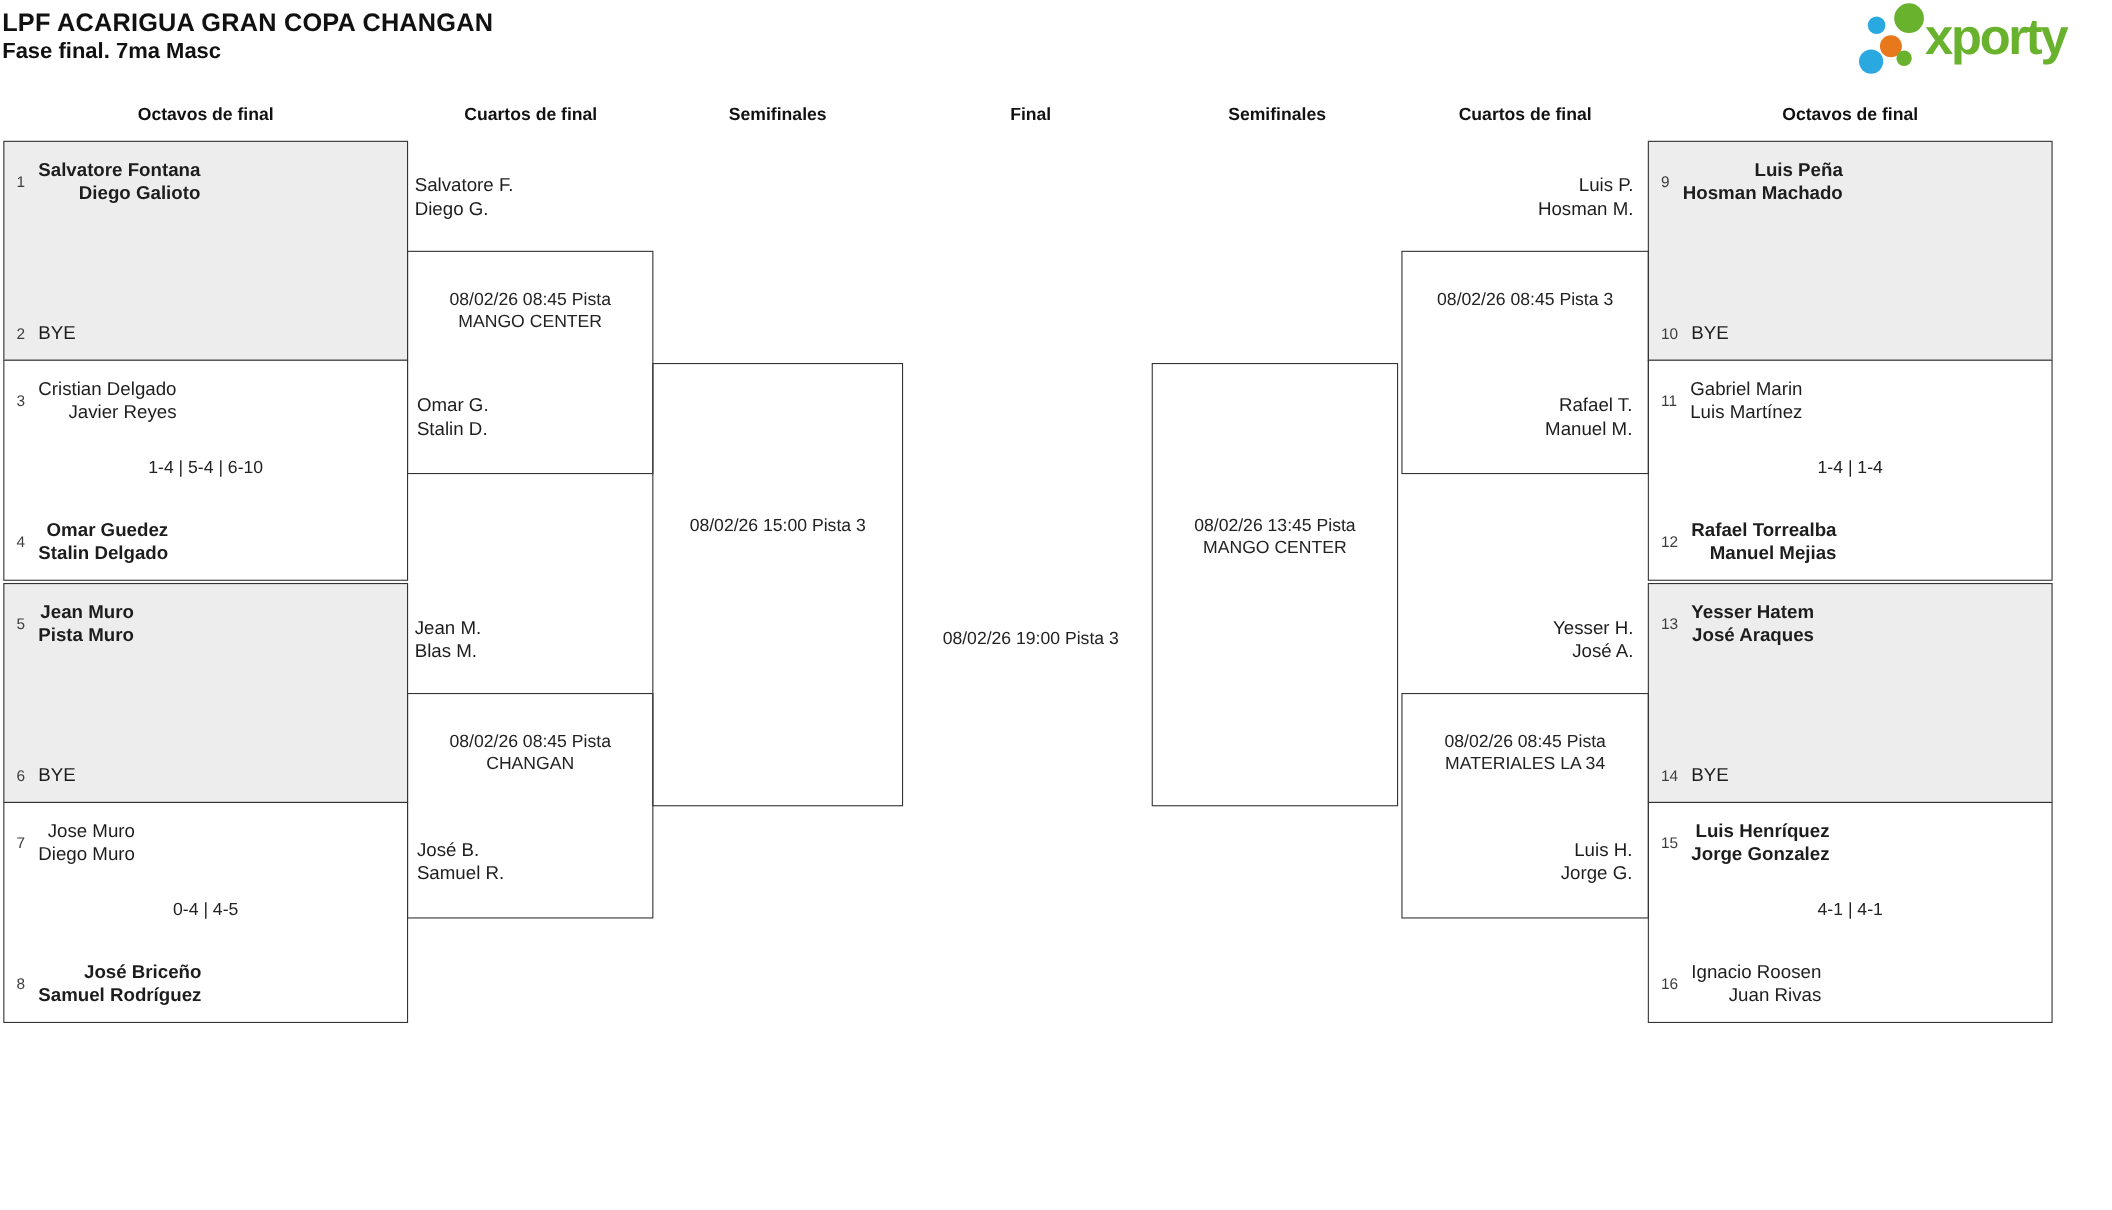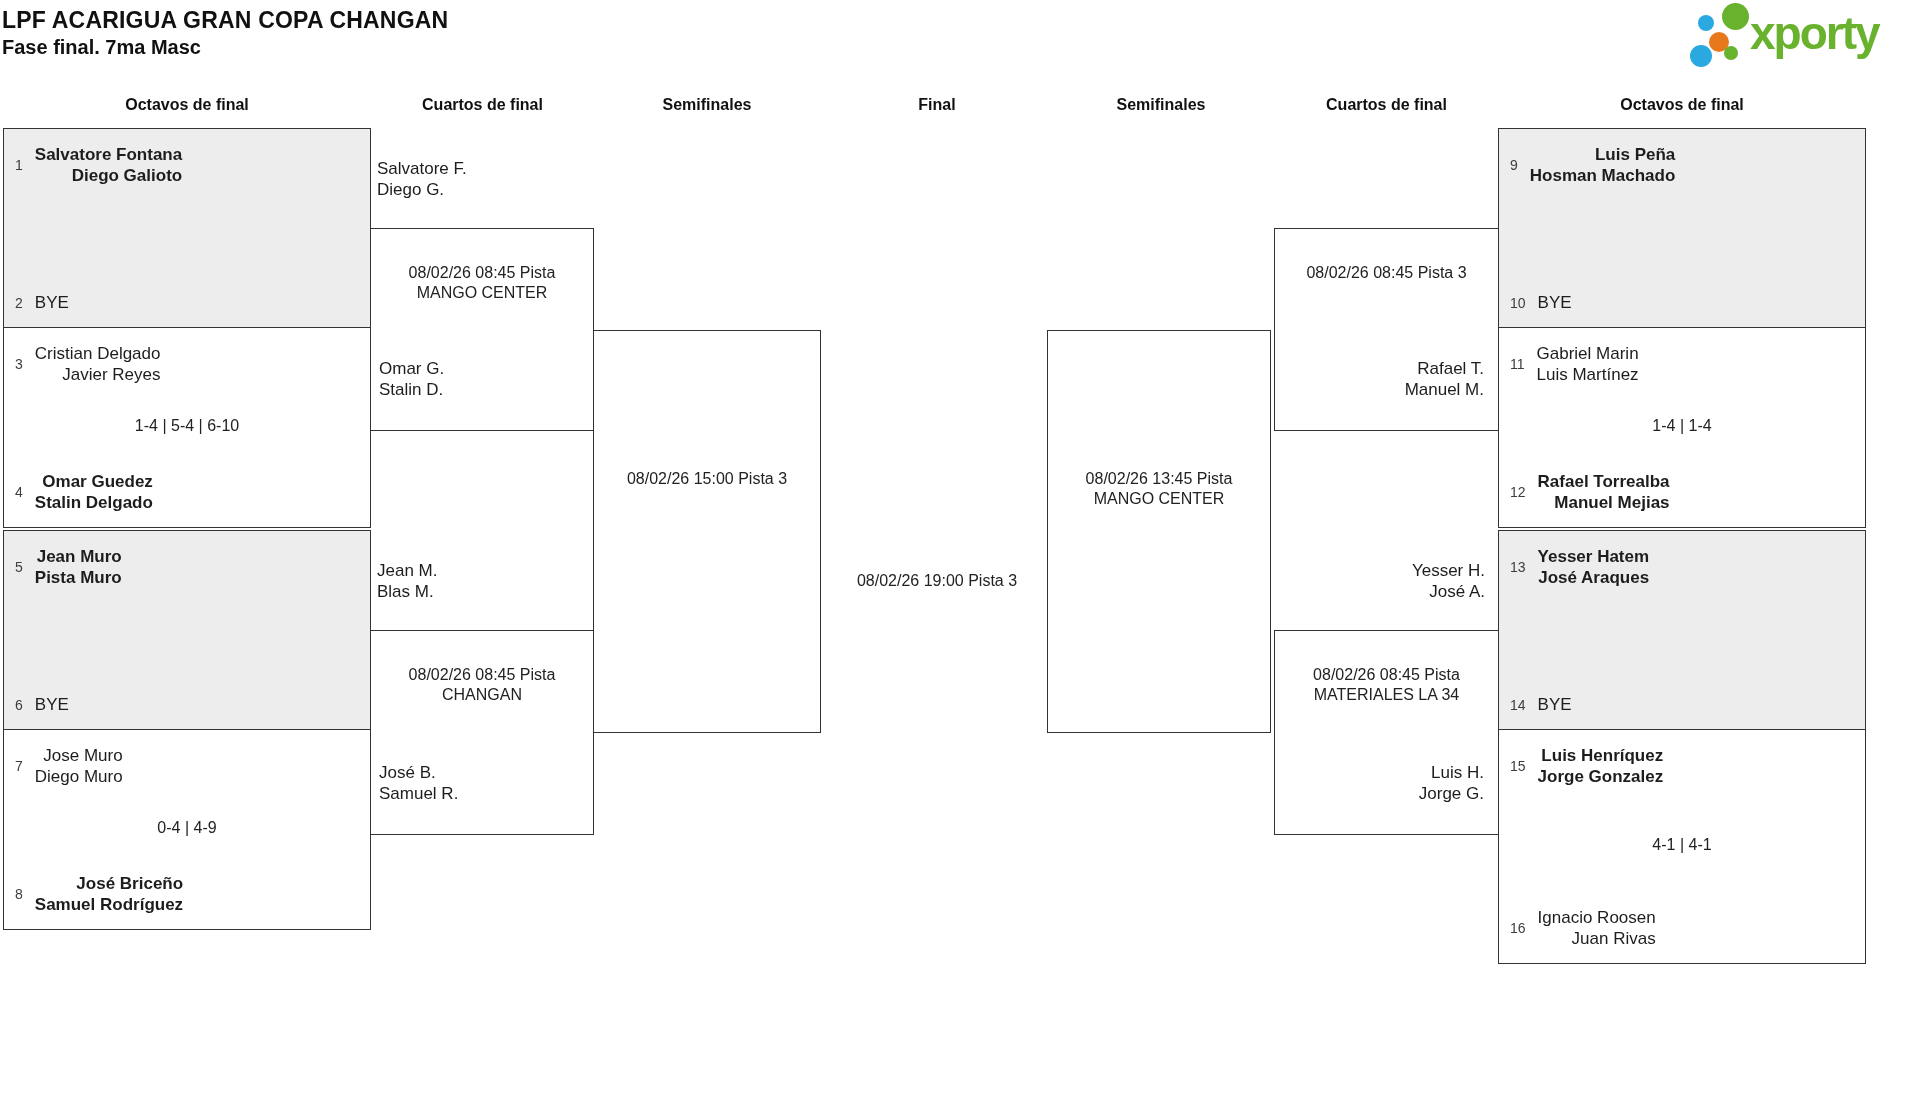--- a/index.html
+++ b/index.html
@@ -118,21 +118,21 @@
   </div>
 
   <div class="match" style="left:3px;top:729px;height:201px;">
     <div class="pair top">
       <span class="seed">7</span>
       <span class="names">
         <span class="ln">Jose Muro</span>
         <span class="ln">Diego Muro</span>
       </span>
     </div>
-    <div class="score">0-4 | 4-9</div>
+    <div class="score">0-4 | 4-5</div>
     <div class="pair bottom">
       <span class="seed">8</span>
       <span class="names bold">
         <span class="ln">José Briceño</span>
         <span class="ln">Samuel Rodríguez</span>
       </span>
     </div>
   </div>
 
   <div class="match shaded" style="left:1498px;top:128px;height:200px;">
@@ -182,21 +182,21 @@
     <div class="score"></div>
     <div class="pair bottom">
       <span class="seed">14</span>
       <span class="names">
         <span class="ln">BYE</span>
         <span class="ln"></span>
       </span>
     </div>
   </div>
 
-  <div class="match" style="left:1498px;top:729px;height:235px;">
+  <div class="match" style="left:1498px;top:729px;height:201px;">
     <div class="pair top">
       <span class="seed">15</span>
       <span class="names bold">
         <span class="ln">Luis Henríquez</span>
         <span class="ln">Jorge Gonzalez</span>
       </span>
     </div>
     <div class="score">4-1 | 4-1</div>
     <div class="pair bottom">
       <span class="seed">16</span>
@@ -230,20 +230,24 @@
     <div class="qsched">
       <span class="ln">08/02/26 08:45 Pista</span>
       <span class="ln">CHANGAN</span>
     </div>
     <div class="qbottom">
       <span class="ln">José B.</span>
       <span class="ln">Samuel R.</span>
     </div>
   </div>
 
+  <div class="qnames rightalign" style="left:1274px;top:158px;width:211px;">
+    <span class="ln">Luis P.</span>
+    <span class="ln">Hosman M.</span>
+  </div>
   <div class="qbox" style="left:1274px;top:228px;width:225px;height:203px;">
     <div class="qsched">
       <span class="ln">08/02/26 08:45 Pista 3</span>
       <span class="ln"></span>
     </div>
     <div class="qbottom rightalign">
       <span class="ln">Rafael T.</span>
       <span class="ln">Manuel M.</span>
     </div>
   </div>

